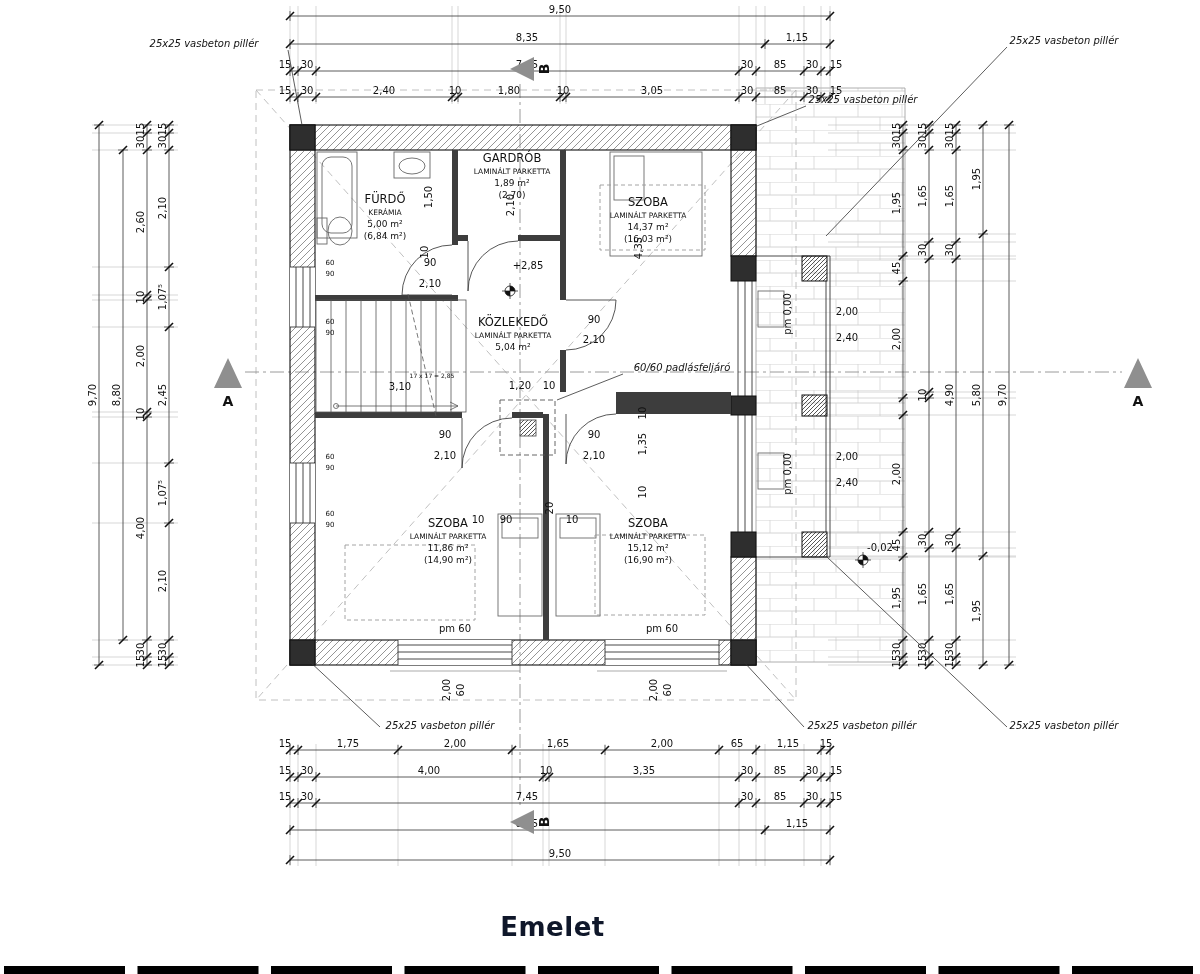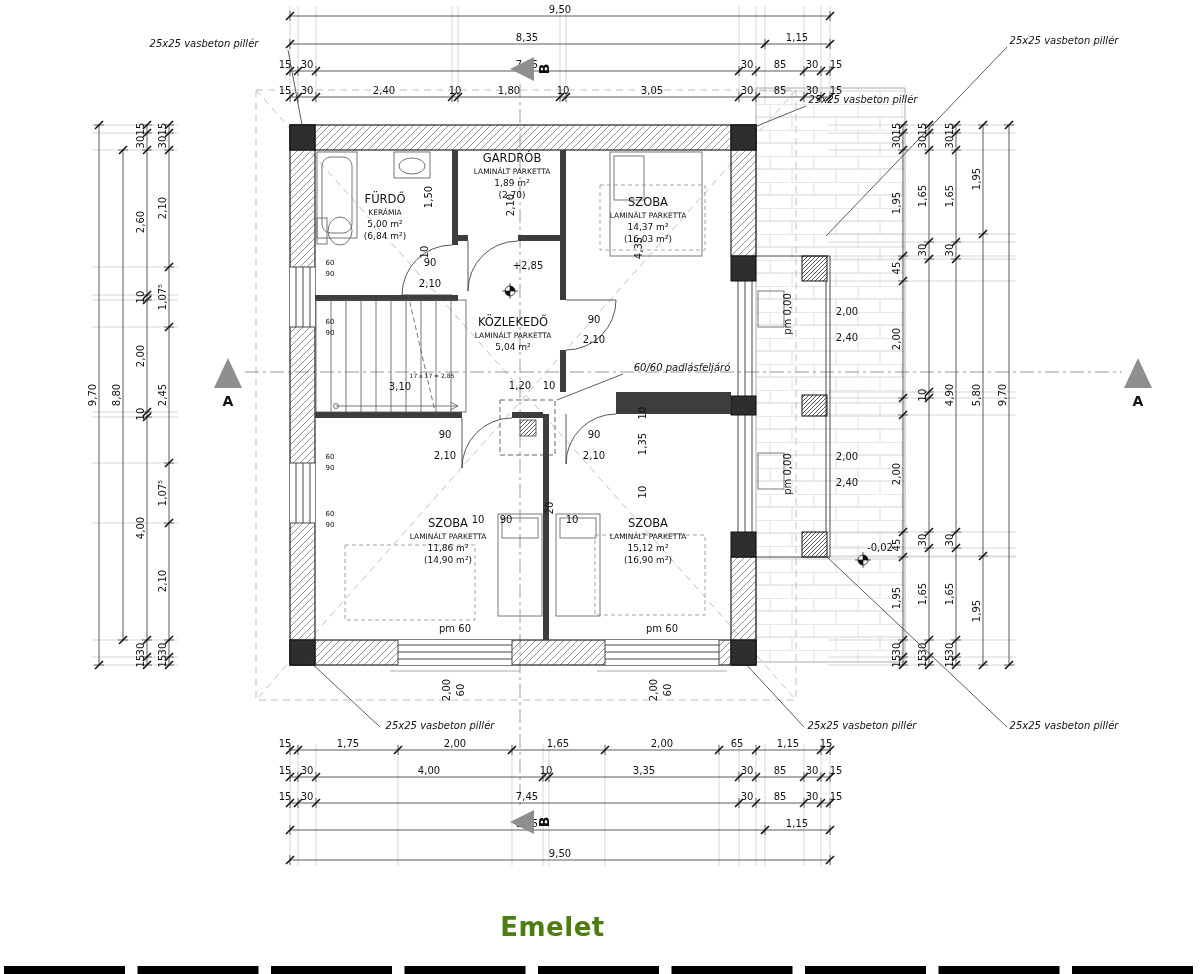--- a/index.html
+++ b/index.html
@@ -1,19 +1,19 @@
 <!DOCTYPE html>
 <html><head>
 <meta charset="utf-8">
 <style>
   html,body{margin:0;padding:0;background:#fff;}
   body{width:1200px;height:974px;position:relative;font-family:"Liberation Sans",sans-serif;}
   #stage{position:absolute;top:0;left:0;width:1200px;height:854px;}
   .title{position:absolute;top:912px;left:0;width:1105px;text-align:center;
-         font-size:26px;font-weight:bold;color:#4d7c0f;letter-spacing:.5px;
+         font-size:26px;font-weight:bold;color:#0f172a;letter-spacing:.5px;
          font-family:"DejaVu Sans","Liberation Sans",sans-serif;}
   svg text{font-family:"DejaVu Sans","Liberation Sans",sans-serif;}
 </style>
 </head>
 <body>
 
 <div id="stage">
 <svg id="plan-svg" width="1200" height="974" viewBox="0 0 1200 974">
   <defs>
     <pattern id="hatch" width="7" height="7" patternUnits="userSpaceOnUse">

